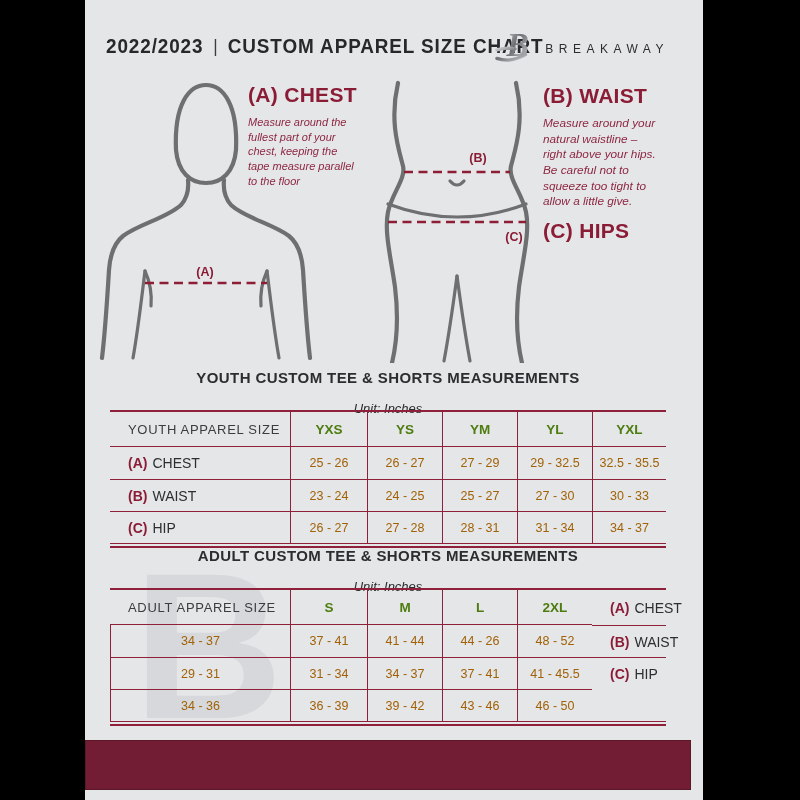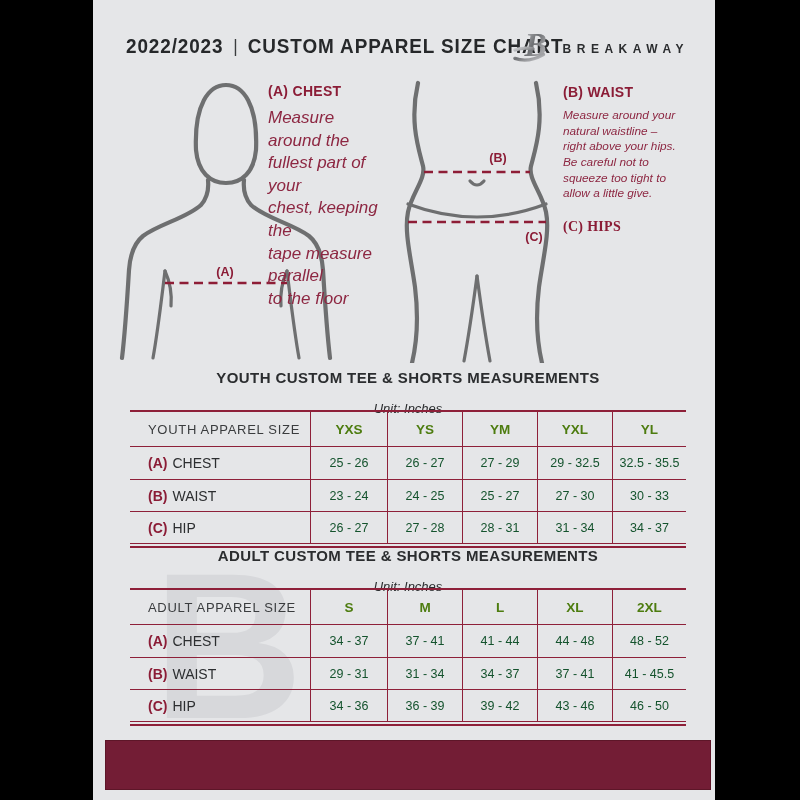--- a/index.html
+++ b/index.html
@@ -4,46 +4,46 @@
 <style>
   * { margin:0; padding:0; box-sizing:border-box; }
   html,body { width:800px; height:800px; }
   body { font-family:"Liberation Sans", sans-serif; background:#000; position:relative; overflow:hidden; }
 
   .stage { position:absolute; inset:0; width:800px; height:800px; background:#000; }
   .letterbox { position:absolute; top:0; height:800px; background:#000; z-index:5; }
   .letterbox.left { left:0; width:85px; }
   .letterbox.right { right:0; width:85px; }
 
-  .canvas { position:absolute; left:93px; top:0; width:630px; height:800px; background:#e5e6e8; overflow:hidden; }
+  .canvas { position:absolute; left:73px; top:0; width:630px; height:800px; background:#e5e6e8; overflow:hidden; }
 
   
   .watermark { position:absolute; left:60px; top:542px; font-size:208px; line-height:1;
                font-weight:bold; color:#d7d8db; z-index:0; letter-spacing:0; }
 
   
   .header-title { position:absolute; left:33px; top:34px; display:flex; align-items:center; gap:11px;
                   font-weight:bold; color:#26282a; white-space:nowrap;
                   transform:scaleX(0.9); transform-origin:left center; z-index:2; }
   .header-title .season, .header-title .doc-title { font-size:21px; letter-spacing:1px; }
   .header-title .divider { font-size:19px; font-weight:normal; color:#3a3c3e; }
 
   .brand { position:absolute; right:34px; top:25px; display:flex; align-items:center; gap:9px; z-index:2; }
-  .brand-name { font-size:12px; font-weight:bold; letter-spacing:5.5px; color:#2b2d2f; padding-top:6px; }
+  .brand-name { font-size:12px; font-weight:normal; letter-spacing:5.5px; color:#2b2d2f; padding-top:6px; }
 
   
   .fig { position:absolute; z-index:1; }
   .fig path { fill:none; stroke:#6e6f70; }
   .fig .outline { stroke-width:4.2; stroke-linecap:round; }
   .fig .thin { stroke-width:3.2; stroke-linecap:round; }
   .fig .dash { stroke:#8e1d36; stroke-width:2.6; stroke-dasharray:9 5.5; }
   .fig text { font-family:"Liberation Sans",sans-serif; font-size:12.5px; font-weight:bold; fill:#8b1c36; }
 
   .guide-block { position:absolute; z-index:1; }
-  .guide-heading { font-size:14px; font-weight:800; color:#8b1c36; letter-spacing:0.3px; }
+  .guide-heading { font-size:21px; font-weight:800; color:#8b1c36; letter-spacing:0.3px; }
   .guide-desc { margin-top:8px; font-size:11.8px; font-style:italic; color:#8d2742;
                 line-height:1.33; white-space:pre-line; }
 
   
   .section-head { position:absolute; left:0; width:630px; text-align:center; z-index:1; }
   .section-title { font-size:15px; font-weight:bold; color:#2b2d2f; letter-spacing:0.4px; }
   .section-sub { font-size:13px; font-style:italic; color:#2b2d2f; margin-top:15px; }
 
   
   .tbl { position:absolute; left:37px; width:556px; display:grid; z-index:1;
@@ -53,21 +53,21 @@
   .tbl::after { content:""; position:absolute; left:0; right:0; bottom:-4.5px; height:1.5px; background:#8e2039; }
   .cell { display:flex; align-items:center; justify-content:center; }
   .cell.c { border-left:1.5px solid #8e2039; }
   .cell.hb { border-bottom:1.5px solid #8e2039; }
   .cell.sep { border-top:1px solid #8e2039; }
   .cell.th { font-size:13.5px; font-weight:bold; color:#4d7c0f; }
   .cell.th-label { justify-content:flex-start; padding-left:18px; font-weight:normal;
                    font-size:13px; letter-spacing:0.7px; color:#3a3c3e; }
   .cell.rowlabel { justify-content:flex-start; padding-left:18px; font-size:14px; color:#2c2e30; gap:5px; }
   .marker { color:#8b1c36; font-weight:bold; }
-  .cell.val { font-size:12.5px; color:#14532d; }
+  .cell.val { font-size:12.5px; color:#a16207; }
 
   
   .footer-bar { position:absolute; left:12px; top:740px; width:606px; height:50px;
                 background:#731d35; border:1.5px solid #5d1628; z-index:2; }
 </style>
 </head>
 <body>
 
 <div class="stage">
   <div class="letterbox left"></div>
@@ -106,21 +106,21 @@
       <path class="thin" d="M 50 193 C 46 225 43 252 38 280"></path>
       <path class="thin" d="M 172 193 C 176 225 179 252 184 280"></path>
       <path class="thin" d="M 50 193 C 55 204 57 216 56 228"></path>
       <path class="thin" d="M 172 193 C 167 204 165 216 166 228"></path>
       <path class="dash" d="M 50 205 L 172 205"></path>
       <text x="110" y="198" text-anchor="middle">(A)</text>
     </svg>
 
     <div class="guide-block" style="left:175px; top:83px; width:114px;">
       <div class="guide-heading">(A) CHEST</div>
-      <div class="guide-desc" style="font-size:17px;">Measure around the
+      <div class="guide-desc" style="font-size:11px;">Measure around the
 fullest part of your
 chest, keeping the
 tape measure parallel
 to the floor</div>
     </div>
 
     <svg class="fig" style="left:303px; top:80px;" width="162" height="283" viewBox="0 0 162 283">
       <path class="outline" d="M 22 3 C 13 42 23 70 27 86 C 30 99 16 113 12 132 C 8 152 15 178 19 207 C 23 240 21 262 16 283"></path>
       <path class="outline" d="M 140 3 C 149 42 139 70 135 86 C 132 99 146 113 150 132 C 154 152 147 178 143 207 C 139 240 141 262 146 283"></path>
       <path class="thin" d="M 12 124 Q 81 150 150 124"></path>
@@ -136,36 +136,36 @@
     <div class="guide-block" style="left:470px; top:84px; width:158px;">
       <div class="guide-heading">(B) WAIST</div>
       <div class="guide-desc">Measure around your
 natural waistline –
 right above your hips.
 Be careful not to
 squeeze too tight to
 allow a little give.</div>
     </div>
 
-    <div class="guide-block" style="left:470px; top:219px; width:158px;font-family:Liberation Serif, serif;">
+    <div class="guide-block" style="left:470px; top:219px; width:158px;">
       <div class="guide-heading">(C) HIPS</div>
     </div>
 
     <div class="section-head" style="top:369px;">
       <div class="section-title">YOUTH CUSTOM TEE &amp; SHORTS MEASUREMENTS</div>
       <div class="section-sub">Unit: Inches</div>
     </div>
 
     <div class="tbl" style="top:410px;">
       <div class="cell th-label hb">YOUTH APPAREL SIZE</div>
       <div class="cell th c hb">YXS</div>
       <div class="cell th c hb">YS</div>
       <div class="cell th c hb">YM</div>
+      <div class="cell th c hb">YL</div>
       <div class="cell th c hb">YXL</div>
-      <div class="cell th c hb">YL</div>
 
       <div class="cell rowlabel">
         <span class="marker">(A)</span>
         <span>CHEST</span>
       </div>
       <div class="cell val c">25 - 26</div>
       <div class="cell val c">26 - 27</div>
       <div class="cell val c">27 - 29</div>
       <div class="cell val c">29 - 32.5</div>
       <div class="cell val c">32.5 - 35.5</div>
@@ -194,31 +194,30 @@
     <div class="section-head" style="top:547px;">
       <div class="section-title">ADULT CUSTOM TEE &amp; SHORTS MEASUREMENTS</div>
       <div class="section-sub">Unit: Inches</div>
     </div>
 
     <div class="tbl" style="top:588px;">
       <div class="cell th-label hb">ADULT APPAREL SIZE</div>
       <div class="cell th c hb">S</div>
       <div class="cell th c hb">M</div>
       <div class="cell th c hb">L</div>
-      <div class="cell th c hb">XL</div>
       <div class="cell th c hb">2XL</div>
 
       <div class="cell rowlabel">
         <span class="marker">(A)</span>
         <span>CHEST</span>
       </div>
       <div class="cell val c">34 - 37</div>
       <div class="cell val c">37 - 41</div>
       <div class="cell val c">41 - 44</div>
-      <div class="cell val c">44 - 48</div>
+      <div class="cell val c">44 - 26</div>
       <div class="cell val c">48 - 52</div>
 
       <div class="cell rowlabel sep">
         <span class="marker">(B)</span>
         <span>WAIST</span>
       </div>
       <div class="cell val c sep">29 - 31</div>
       <div class="cell val c sep">31 - 34</div>
       <div class="cell val c sep">34 - 37</div>
       <div class="cell val c sep">37 - 41</div>

